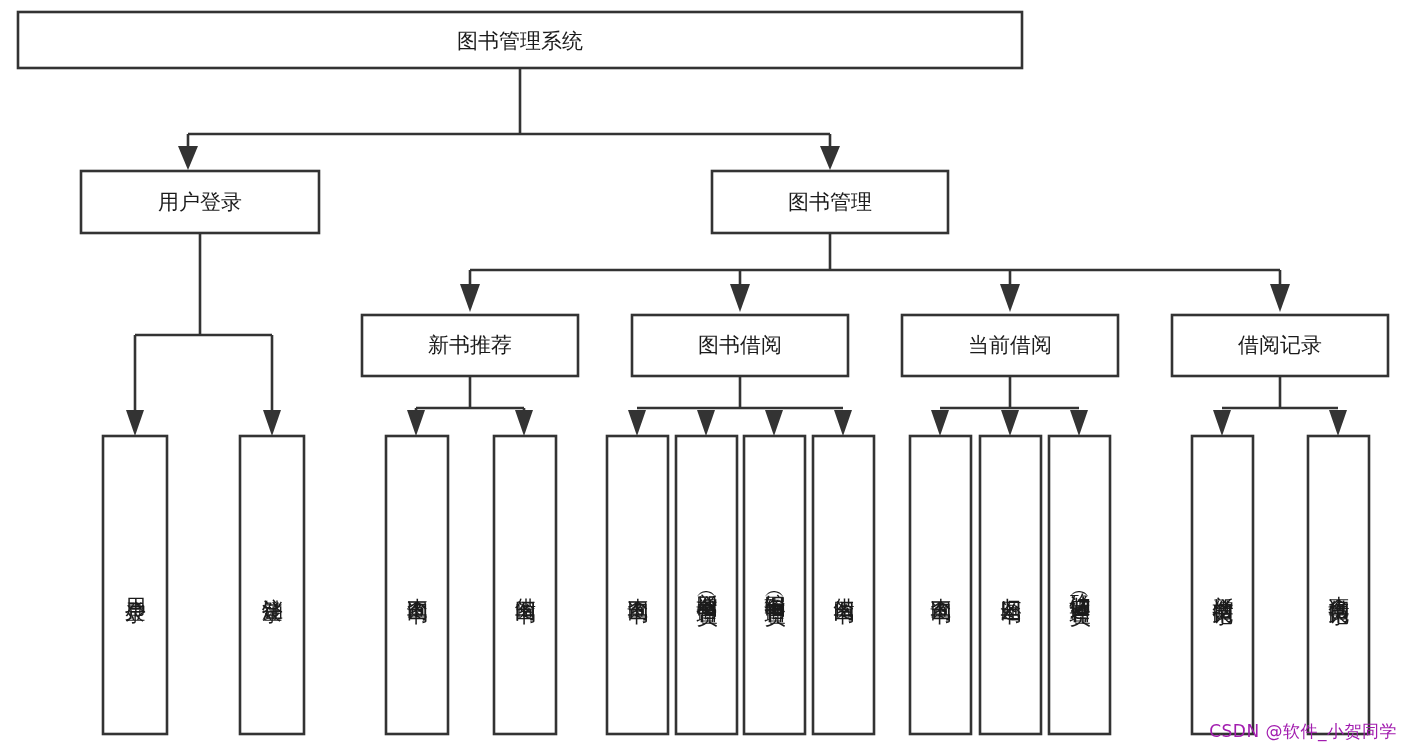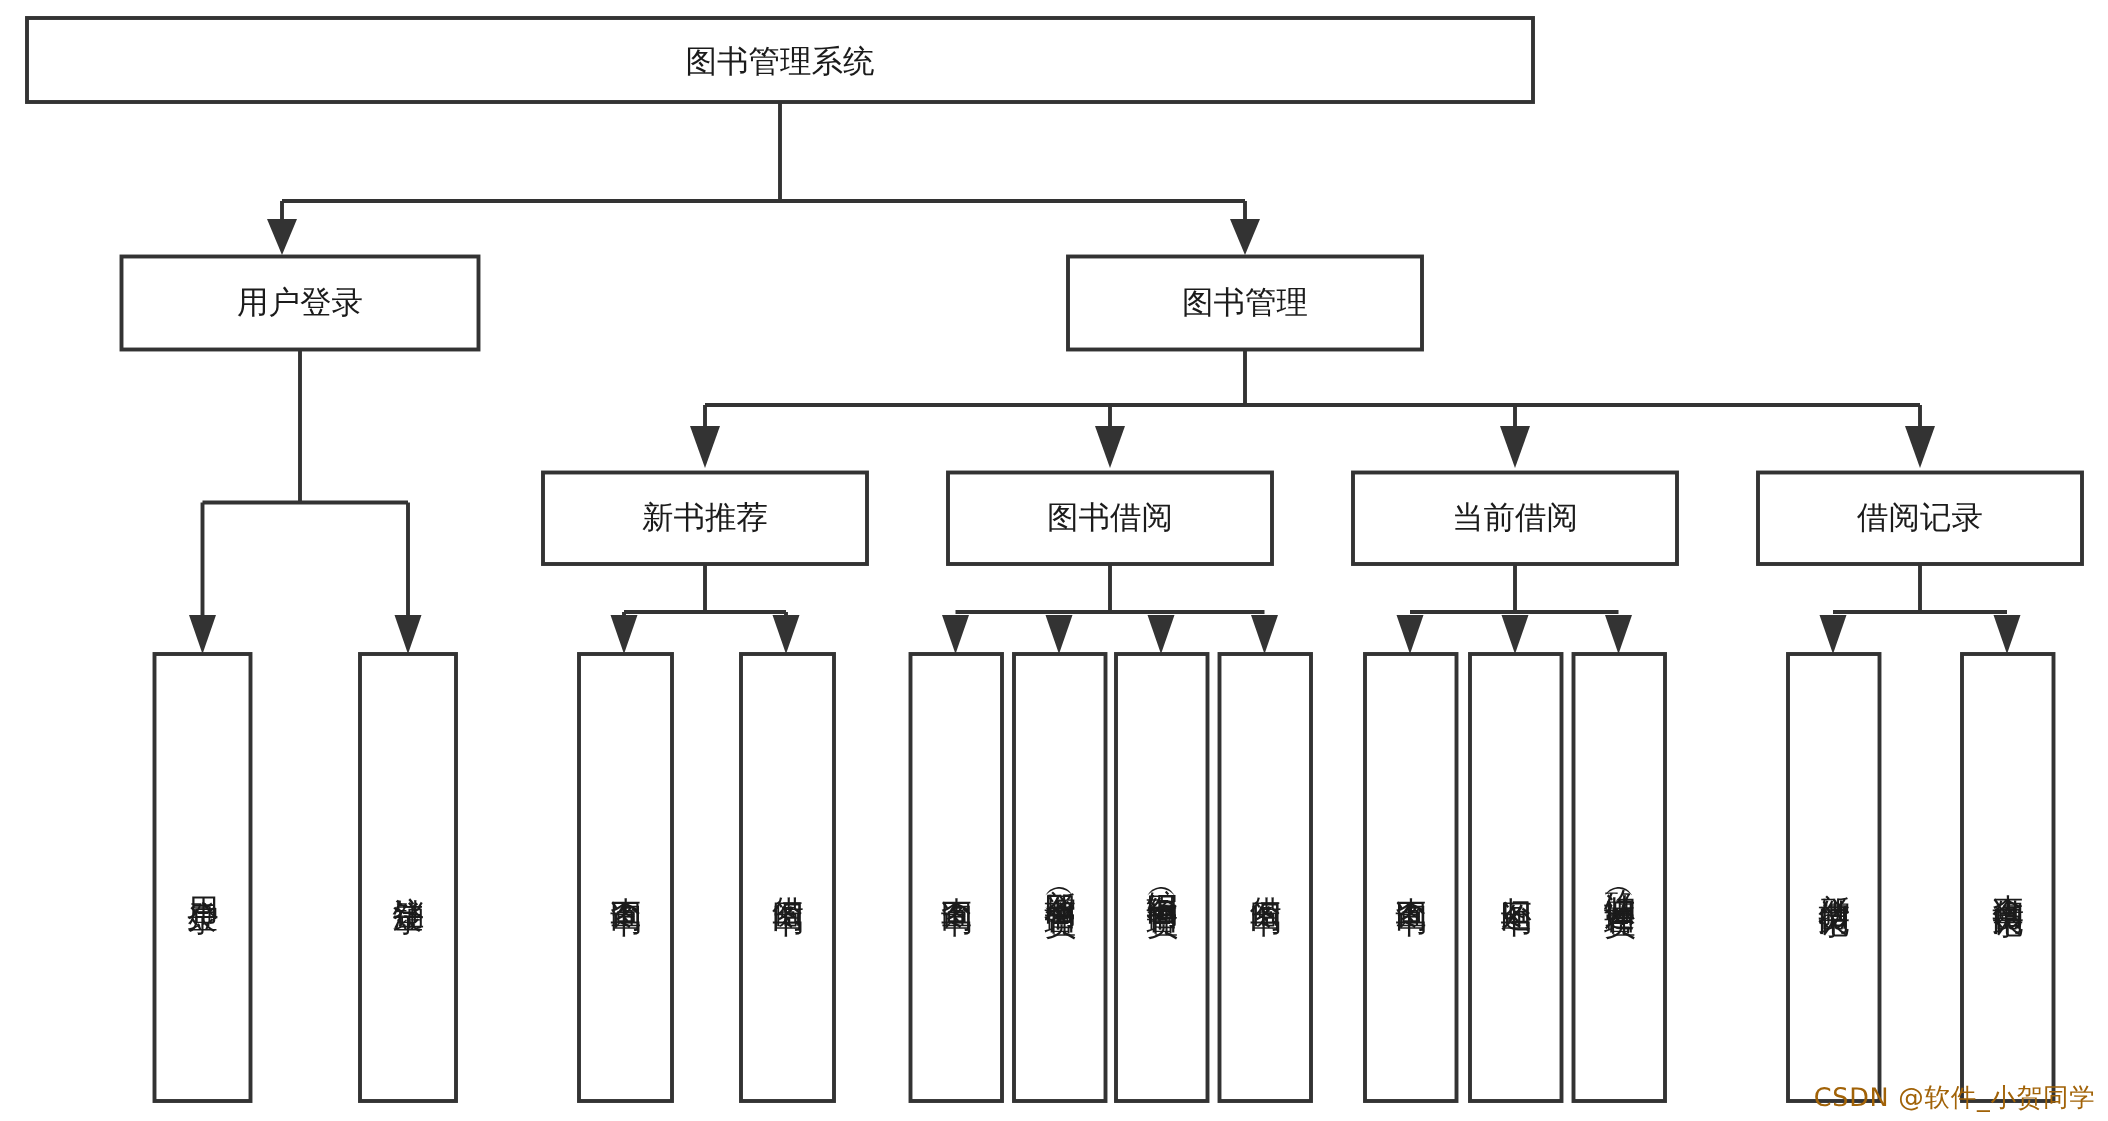--- a/index.html
+++ b/index.html
@@ -47,21 +47,21 @@
   .arrow-head {
     fill: #333333;
     stroke: none;
   }
   .watermark-text {
     position: absolute;
     right: 8px;
     bottom: 4px;
     font-family: "DejaVu Sans", "Liberation Sans", sans-serif;
     font-size: 17px;
-    color: #a16207;
+    color: #a21caf;
     white-space: nowrap;
     letter-spacing: 0.5px;
     user-select: none;
   }
   .vtext {
     writing-mode: vertical-rl;
     text-orientation: upright;
     font-family: "DejaVu Sans", "Liberation Sans", sans-serif;
     font-size: 21px;
     line-height: 1.18;

